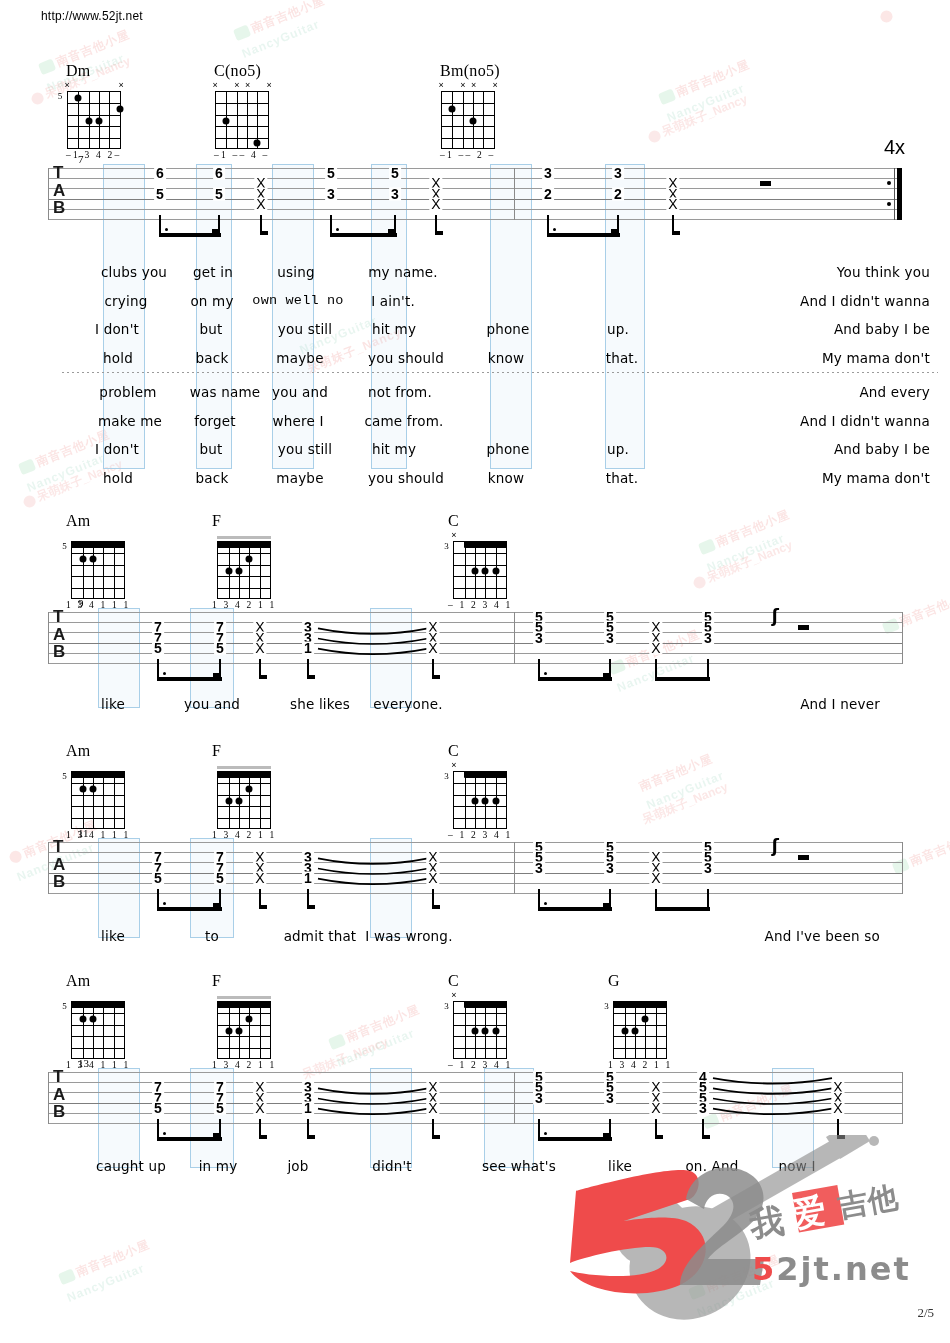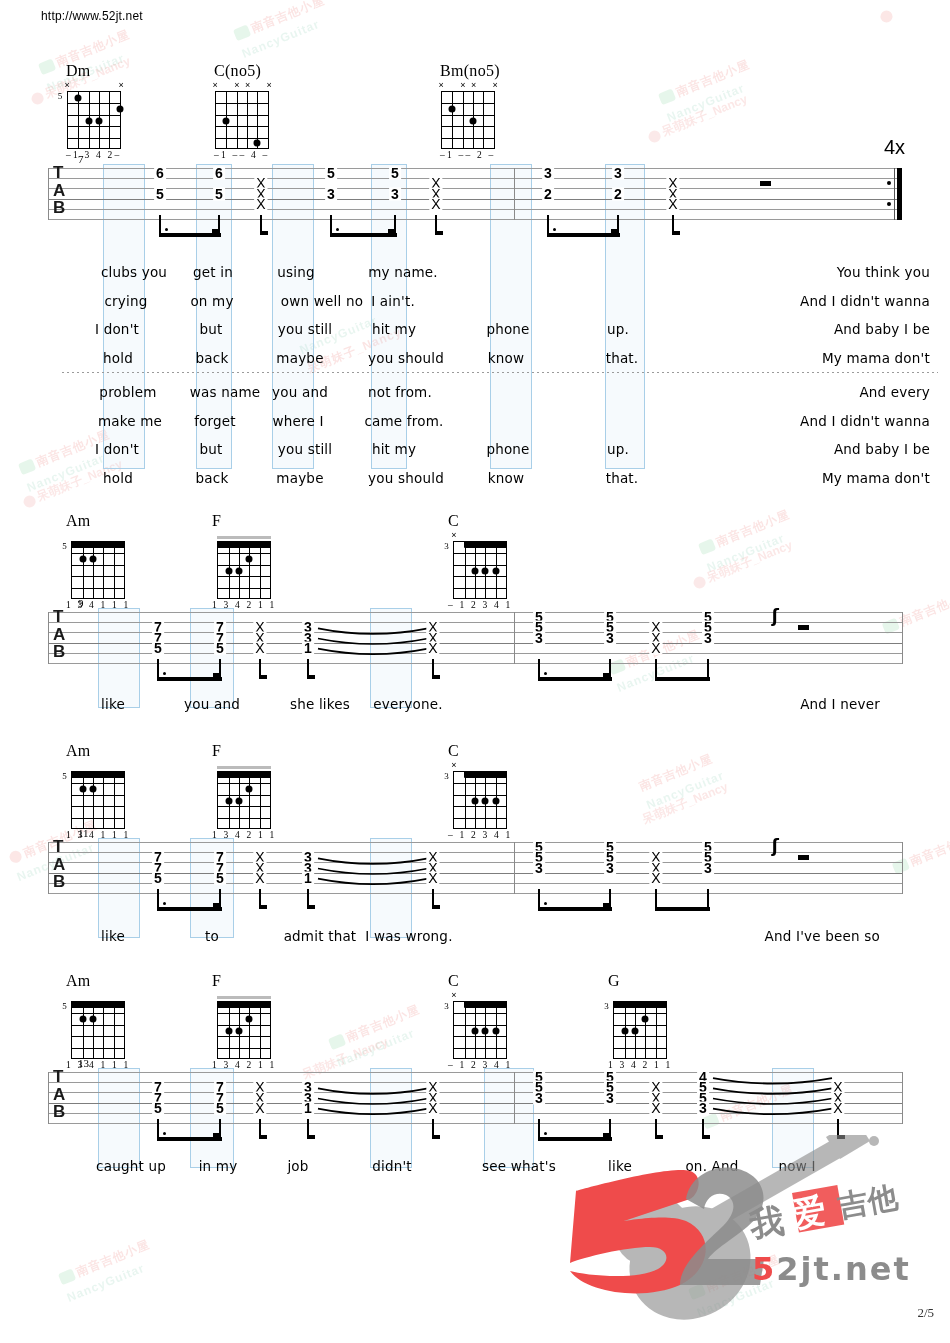--- a/index.html
+++ b/index.html
@@ -704,21 +704,21 @@
   </div>
 
 <div id="lyrics-layer">
     <div class="lyr nosel" style="left: 134px; top: 264px;">clubs you</div>
     <div class="lyr nosel" style="left: 213px; top: 264px;">get in</div>
     <div class="lyr nosel" style="left: 296px; top: 264px;">using</div>
     <div class="lyr nosel" style="left: 403px; top: 264px;">my name.</div>
     <div class="lyr nosel right" style="left: auto; right: 20px; top: 264px;">You think you</div>
     <div class="lyr nosel" style="left: 126px; top: 292.6px;">crying</div>
     <div class="lyr nosel" style="left: 212px; top: 292.6px;">on my</div>
-    <div class="lyr nosel" style="left: 322px; top: 292.6px;">own well no</div>
+    <div class="lyr nosel" style="left: 298px; top: 292.6px; font-family: Liberation Mono, monospace;">own well no</div>
     <div class="lyr nosel" style="left: 393px; top: 292.6px;">I ain't.</div>
     <div class="lyr nosel right" style="left: auto; right: 20px; top: 292.6px;">And I didn't wanna</div>
     <div class="lyr nosel" style="left: 117px; top: 321.2px;">I don't</div>
     <div class="lyr nosel" style="left: 211px; top: 321.2px;">but</div>
     <div class="lyr nosel" style="left: 305px; top: 321.2px;">you still</div>
     <div class="lyr nosel" style="left: 394px; top: 321.2px;">hit my</div>
     <div class="lyr nosel" style="left: 508px; top: 321.2px;">phone</div>
     <div class="lyr nosel" style="left: 618px; top: 321.2px;">up.</div>
     <div class="lyr nosel right" style="left: auto; right: 20px; top: 321.2px;">And baby I be</div>
     <div class="lyr nosel" style="left: 118px; top: 349.8px;">hold</div>

